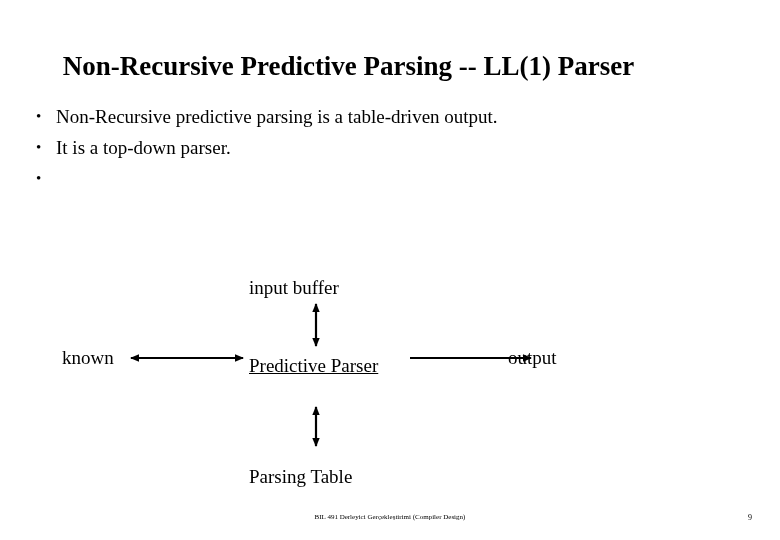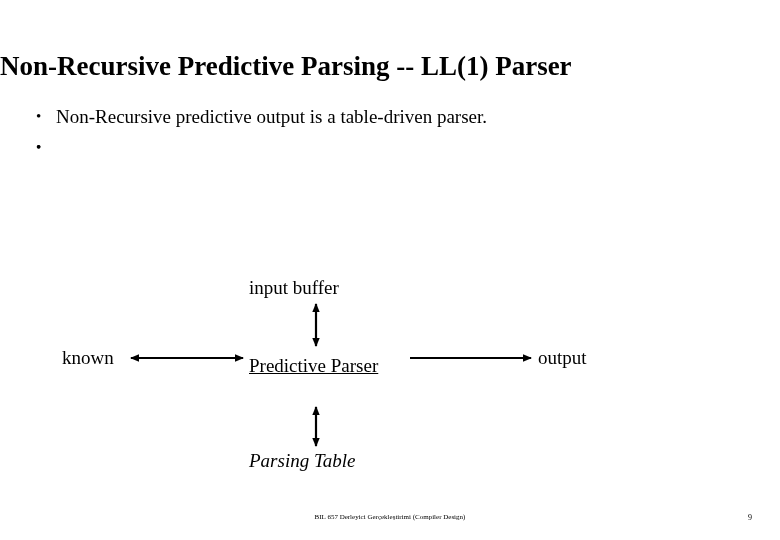--- a/index.html
+++ b/index.html
@@ -21,21 +21,21 @@
     width: 780px;
     height: 540px;
   }
 
   
   .slide-title {
     position: absolute;
     top: 32px;
     left: 0;
     width: 697px;
-    text-align: left;
+    text-align: center;
     font-size: 27px;
     font-weight: bold;
     letter-spacing: 0px;
     line-height: 32px;
     white-space: nowrap;
   }
 
   
   .bullet-list {
     position: absolute;
@@ -76,24 +76,24 @@
     top: 0;
   }
   .node-label {
     position: absolute;
     font-size: 19px;
     line-height: 23px;
     white-space: nowrap;
   }
   .node-input-buffer { left: 249px; top: 276px; }
   .node-stack        { left: 62px;  top: 346px; }
-  .node-output       { left: 538px; top: 346px; }
+  .node-output       { left: 508px; top: 346px; }
   .node-parser       { left: 249px; top: 346px; }
   .node-parser .l2   { display: block; margin-top: 8px; text-decoration: underline; }
-  .node-parsing-table{ left: 249px; top: 449px; font-style: italic; }
+  .node-parsing-table{ left: 249px; top: 465px; }
 
   
   .footer-note {
     position: absolute;
     left: 0;
     top: 512px;
     width: 780px;
     text-align: center;
     font-size: 7px;
     line-height: 10px;
@@ -110,24 +110,25 @@
 </head>
 <body>
 
 <div class="slide">
 
   <h1 class="slide-title">Non-Recursive Predictive Parsing -- LL(1) Parser</h1>
 
   <ul class="bullet-list">
     <li class="bullet-item">
       <span class="bullet-marker">•</span>
-      <span>Non-Recursive predictive output is a table-driven parser.</span>
+      <span>Non-Recursive predictive parsing is a table-driven output.</span>
     </li>
     <li class="bullet-item">
       <span class="bullet-marker">•</span>
+      <span>It is a top-down parser.</span>
     </li>
     <li class="bullet-item">
       <span class="bullet-marker">•</span>
     </li>
   </ul>
 
   <div class="diagram">
 
     <svg class="diagram-svg" width="780" height="540" viewBox="0 0 780 540">
       <defs>
@@ -155,17 +156,17 @@
     <div class="node-label node-output">output</div>
 
     <div class="node-label node-parser">
       <span class="l2">Predictive Parser</span>
     </div>
 
     <div class="node-label node-parsing-table">Parsing Table</div>
 
   </div>
 
-  <div class="footer-note">BIL 657 Derleyici Gerçekleştirimi (Compiler Design)</div>
+  <div class="footer-note">BIL 491 Derleyici Gerçekleştirimi (Compiler Design)</div>
 
   <div class="footer-page">9</div>
 
 </div>
 
 </body></html>

